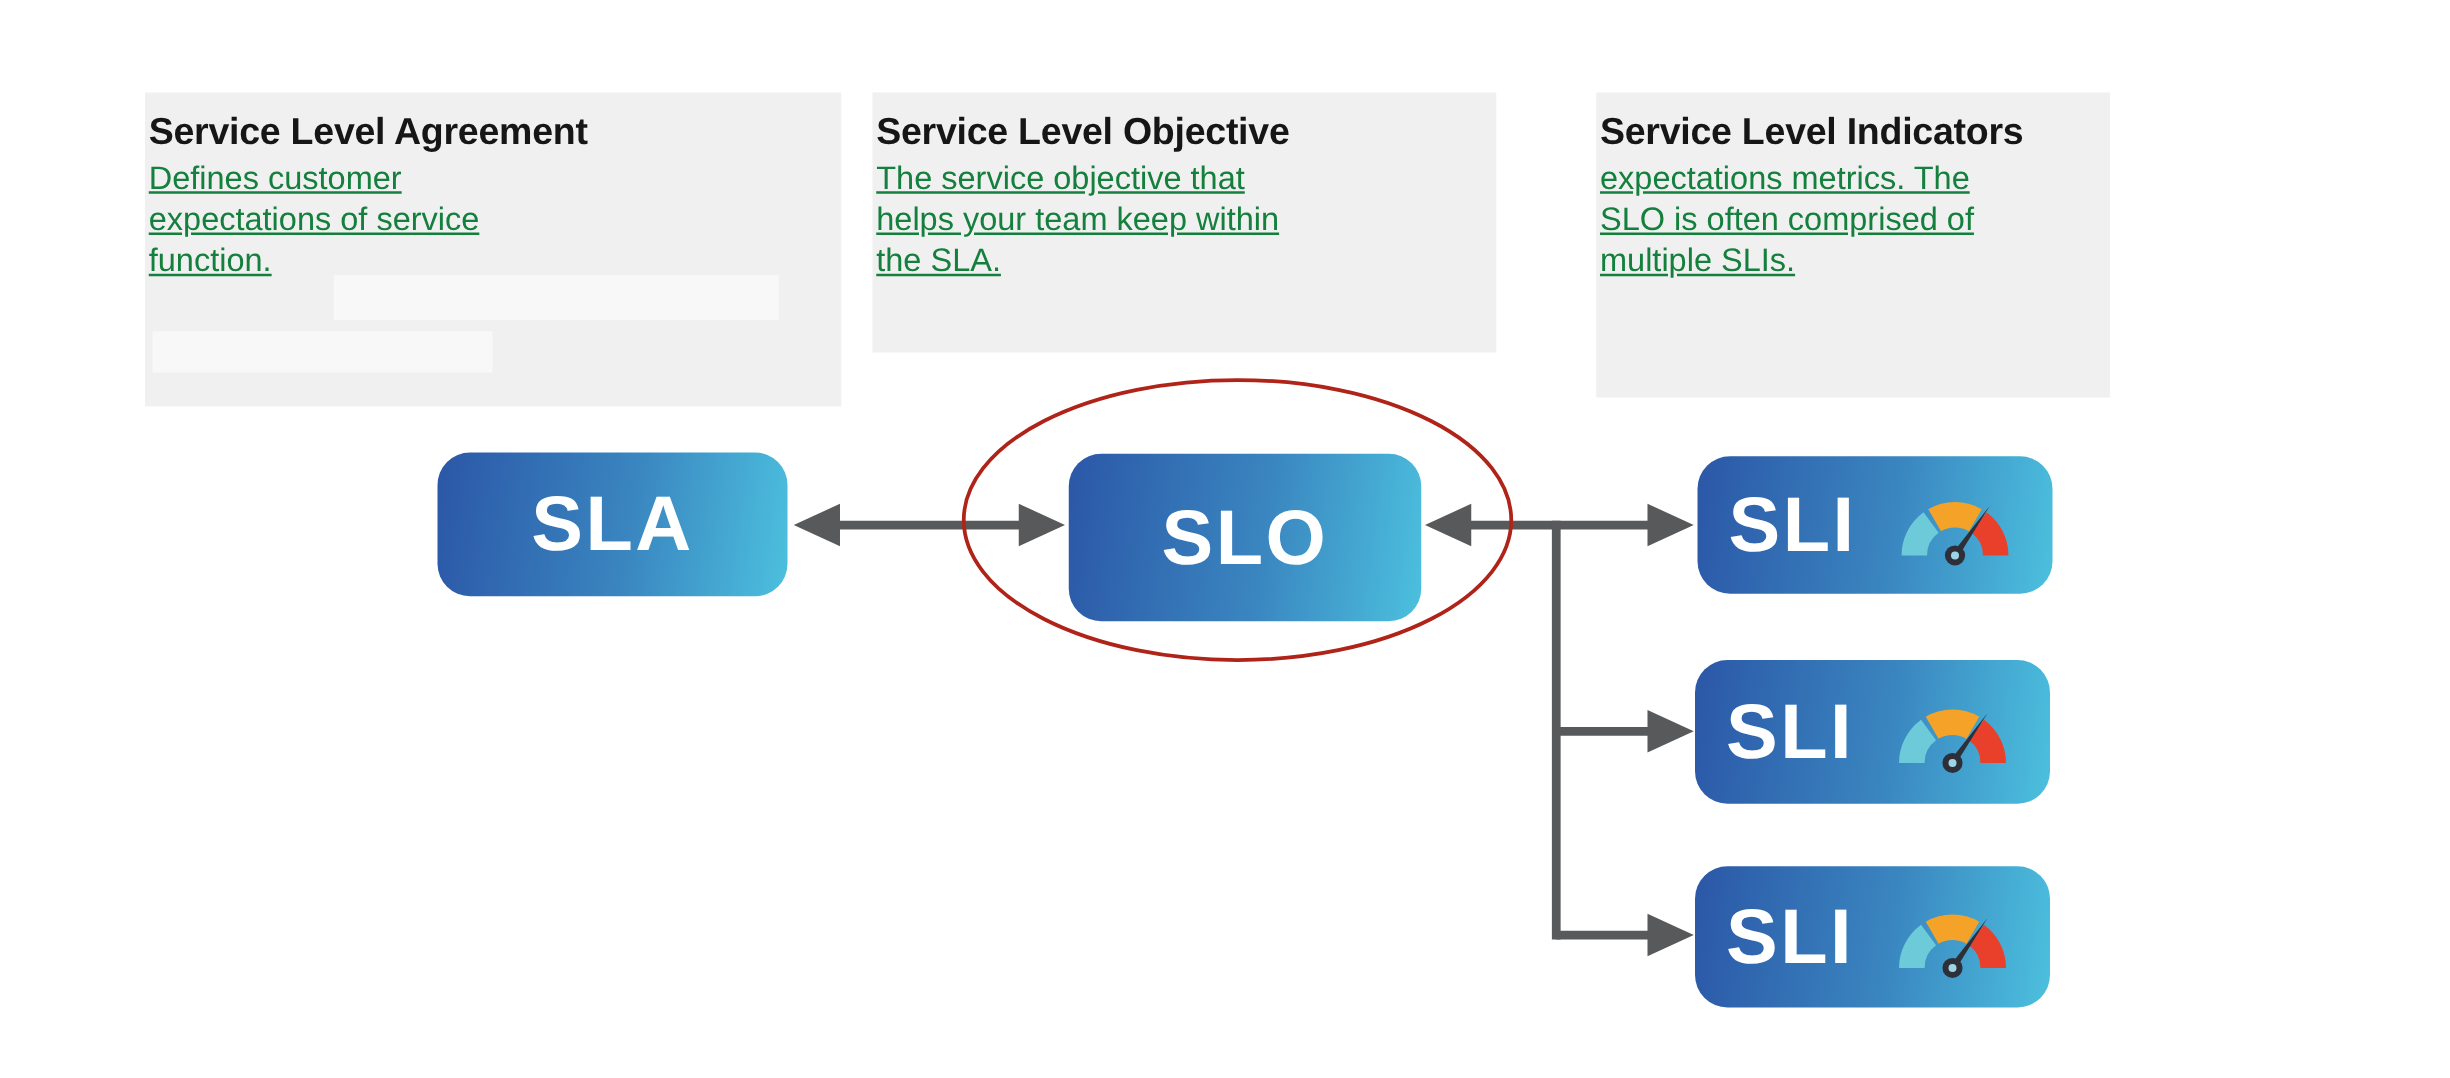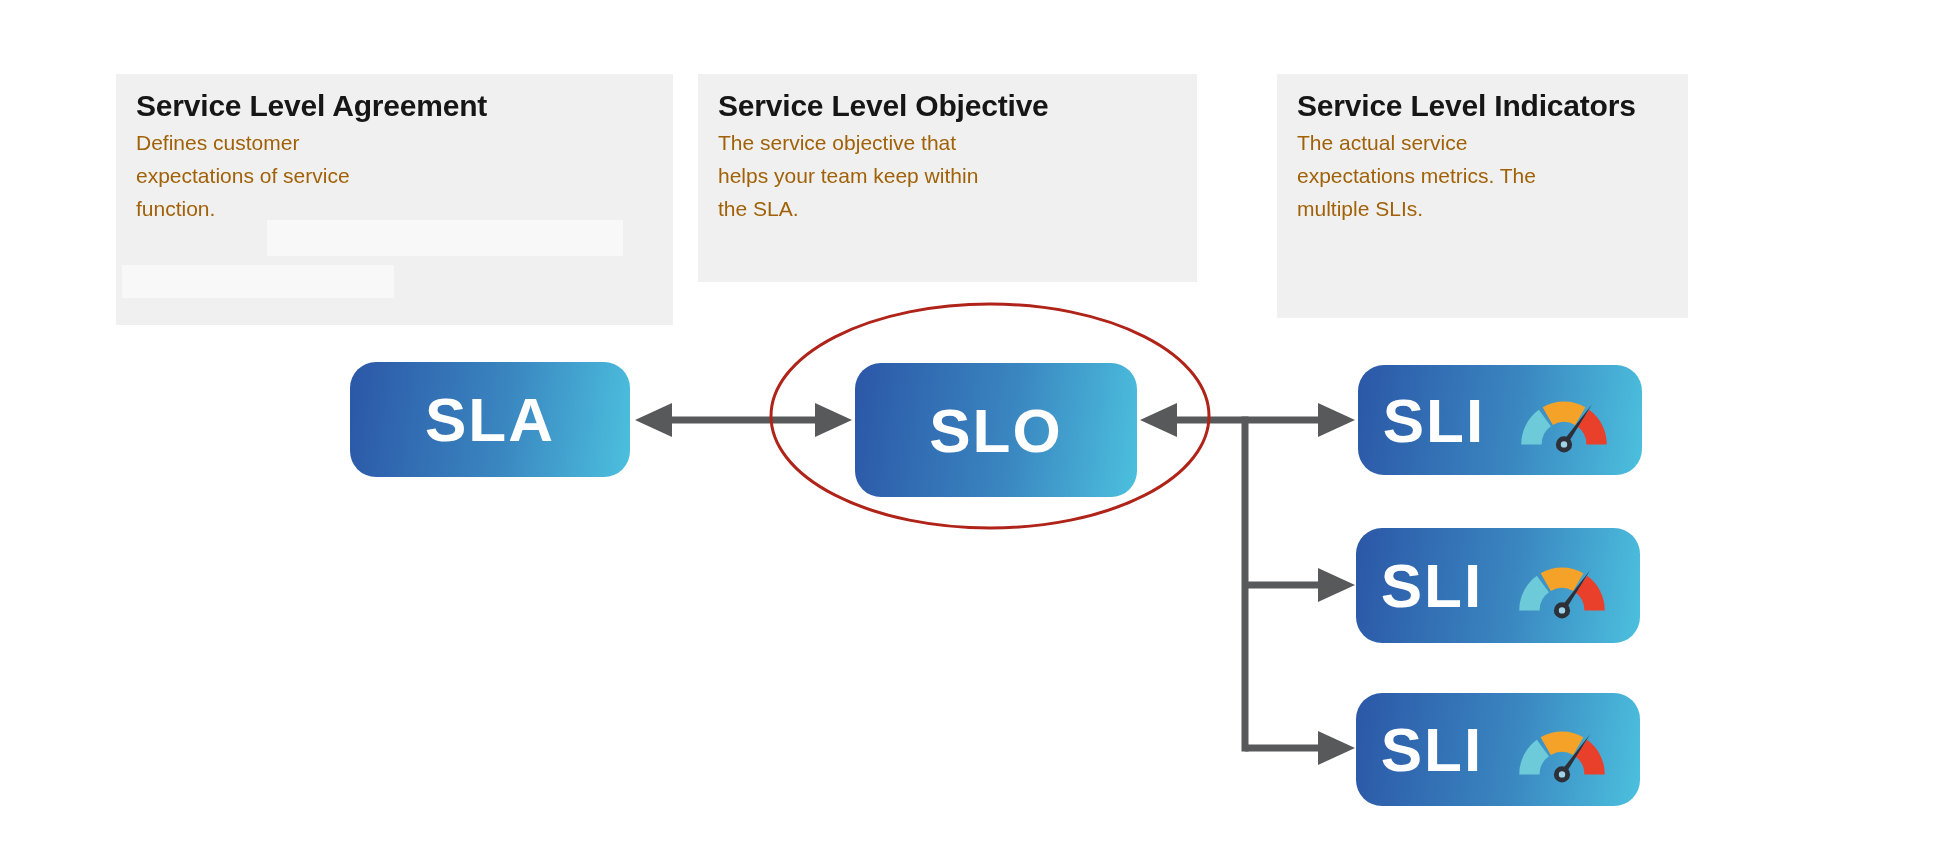--- a/index.html
+++ b/index.html
@@ -3,30 +3,30 @@
 <meta charset="utf-8">
 <style>
   html,body{margin:0;padding:0;background:#ffffff;}
   .canvas{
     position:relative;width:1960px;height:862px;background:#ffffff;overflow:hidden;
     font-family:"Liberation Sans", sans-serif;
   }
   
   .info-box{
     position:absolute;background:#f0f0f1;box-sizing:border-box;
-    padding:14px 16px 0 20px;color:#232323;
+    padding:14px 16px 0 3px;color:#232323;
   }
   #info-1{left:116px;top:74px;width:557px;height:251px;}
   #info-2{left:698px;top:74px;width:499px;height:208px;}
   #info-3{left:1277px;top:74px;width:411px;height:244px;}
   .info-box h3{
     margin:0 0 2px 0;font-size:30px;line-height:36px;font-weight:700;color:#161616;
     letter-spacing:-0.2px;
   }
-  .info-box .line{font-size:21px;line-height:33px;font-weight:400;color:#a16207;}
+  .info-box .line{font-size:26px;line-height:33px;font-weight:400;color:#15803d;text-decoration:underline;}
   .redact{position:absolute;background:#f8f8f9;}
   .redact.r1{left:151px;top:146px;width:356px;height:36px;}
   .redact.r2{left:6px;top:191px;width:272px;height:33px;}
   
   .node{
     position:absolute;border-radius:26px;
     background:linear-gradient(98deg,#2b57a7 0%,#3a86c0 55%,#4cc0de 100%);
     color:#ffffff;display:flex;align-items:center;justify-content:center;
     font-weight:700;font-size:62px;letter-spacing:2px;
   }
@@ -70,22 +70,22 @@
 
   <section class="info-box" id="info-2">
     <h3>Service Level Objective</h3>
     <div class="line">The service objective that</div>
     <div class="line">helps your team keep within</div>
     <div class="line">the SLA.</div>
   </section>
 
   <section class="info-box" id="info-3">
     <h3>Service Level Indicators</h3>
-    <div class="line">The actual service</div>
     <div class="line">expectations metrics. The</div>
+    <div class="line">SLO is often comprised of</div>
     <div class="line">multiple SLIs.</div>
   </section>
 
   <svg class="connectors" width="1960" height="862" viewBox="0 0 1960 862">
     <g stroke="#58595b" stroke-width="7" fill="none">
 
       <line x1="666" y1="420" x2="822" y2="420"></line>
 
       <line x1="1172" y1="420" x2="1328" y2="420"></line>
 

